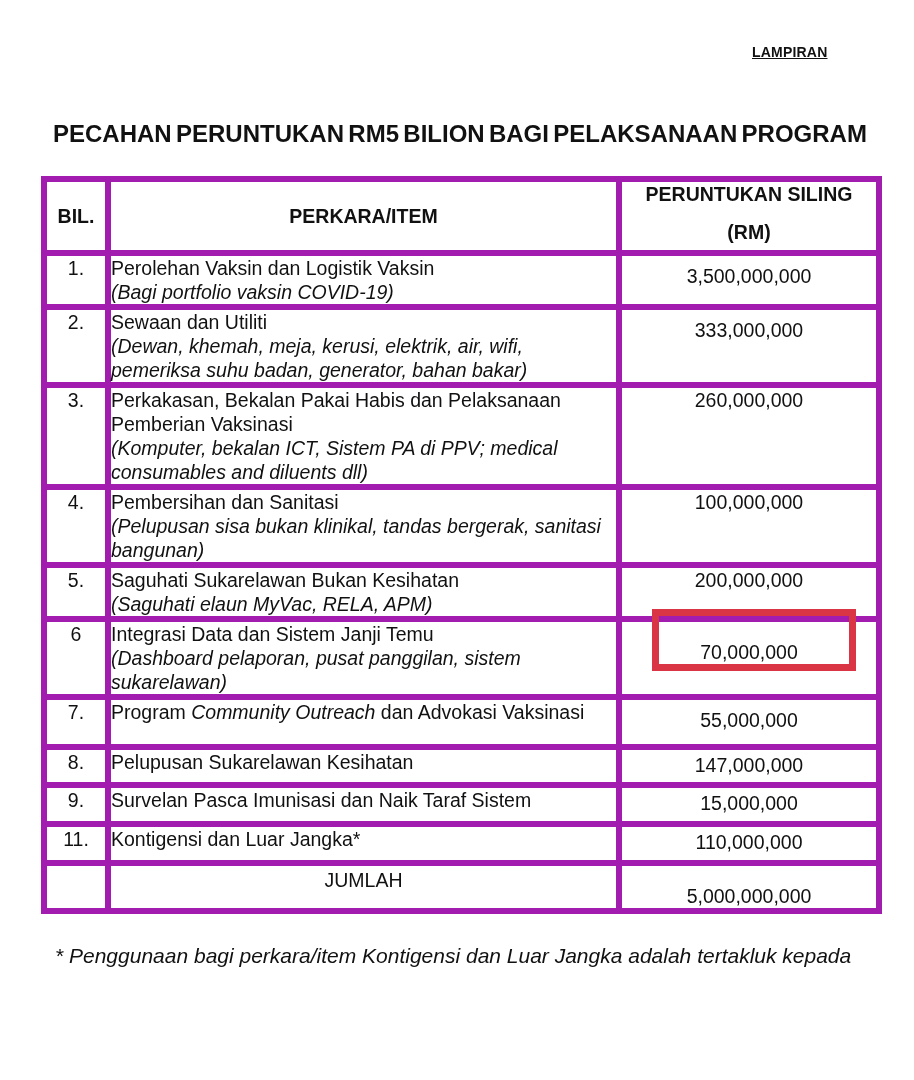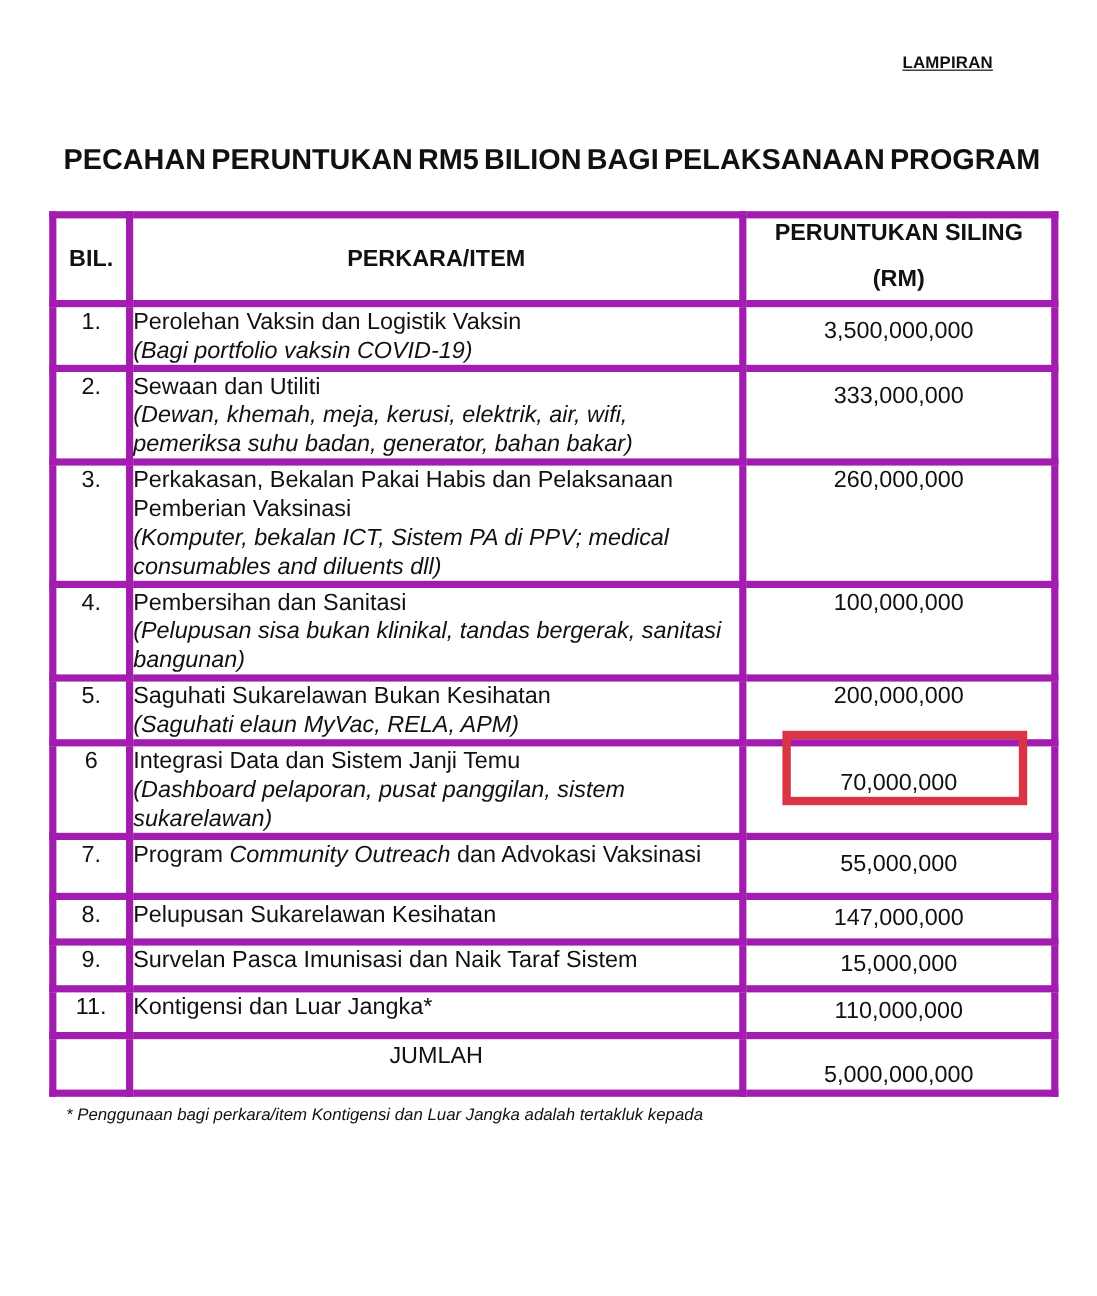--- a/index.html
+++ b/index.html
@@ -34,22 +34,22 @@
   td.amt { text-align: center; vertical-align: middle; }
   td.amt.top { vertical-align: top; padding-top: 8px; }
   .desc { font-style: italic; display: block; }
   .hdr3 { line-height: 38px; }
   tr.total td { font-weight: normal; text-align: center; }
   .highlight {
     position: absolute; left: 652px; top: 609px; width: 190px; height: 48px;
     border: 7px solid #d93545;
   }
   .footnote {
-    position: absolute; left: 55px; top: 916px; width: 830px;
-    font-size: 14px; line-height: 24px; font-style: italic;
+    position: absolute; left: 55px; top: 944px; width: 830px;
+    font-size: 21px; line-height: 24px; font-style: italic;
   }
   .footnote .l2 { padding-left: 14px; display: block; }
 </style>
 </head>
 <body>
 
 <div class="lampiran">LAMPIRAN</div>
 
 <div class="title">
   <div class="line1">

